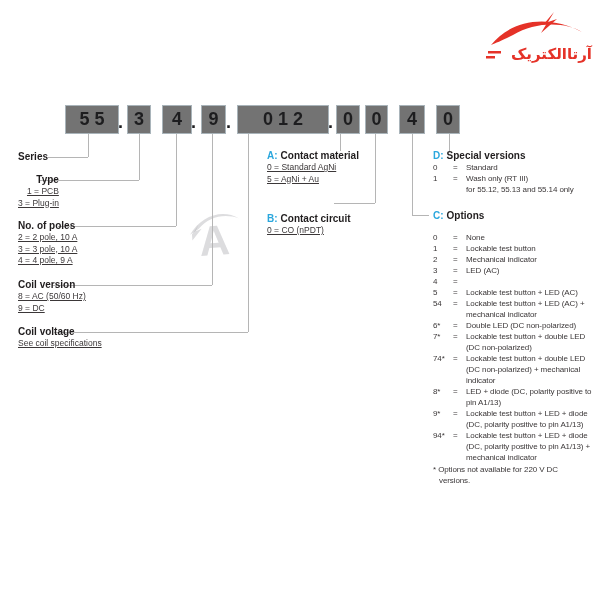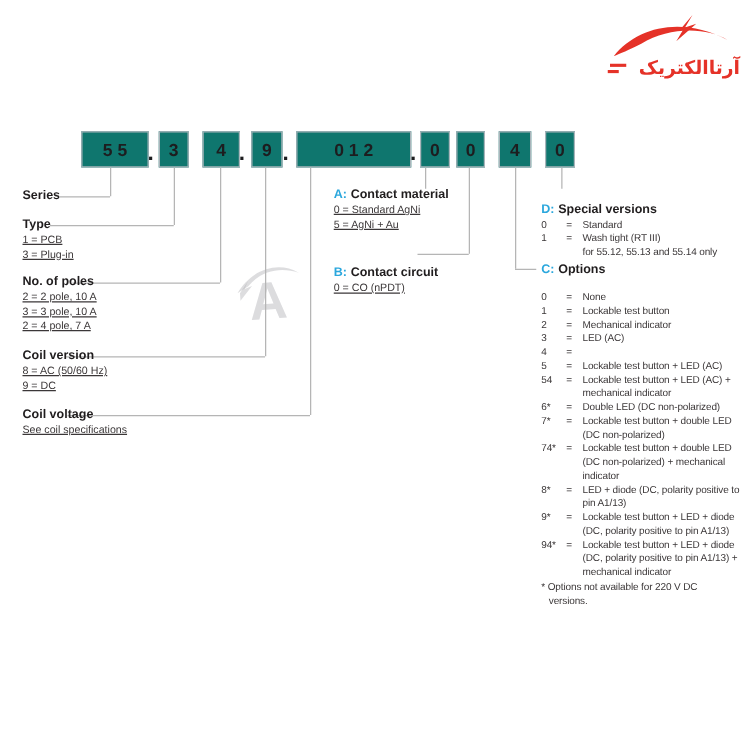--- a/index.html
+++ b/index.html
@@ -1,21 +1,21 @@
 <!DOCTYPE html>
 <html><head>
 <meta charset="utf-8">
 <style>
   html,body{margin:0;padding:0;background:#fff;}
   .canvas{position:relative;width:600px;height:600px;background:#ffffff;overflow:hidden;
           font-family:"Liberation Sans",sans-serif;color:#3b3738;}
   
-  .box{position:absolute;top:105px;height:27px;background:#0f766e;border:1px solid #a9b4ba;
+  .box{position:absolute;top:105px;height:27px;background:#737373;border:1px solid #a9b4ba;
        display:flex;align-items:center;justify-content:space-evenly;
-       font-weight:bold;font-size:14px;color:#1d1d1f;}
+       font-weight:bold;font-size:18px;color:#1d1d1f;}
   .dot{position:absolute;top:105px;height:28px;display:flex;align-items:flex-end;
        font-weight:bold;font-size:18px;color:#1d1d1f;padding-bottom:1px;}
   
   .v{position:absolute;width:1px;background:#b5b5b5;}
   .h{position:absolute;height:1px;background:#b5b5b5;}
   
   .sec{position:absolute;}
   .hdr{font-size:10px;font-weight:bold;color:#201d1e;line-height:12px;white-space:nowrap;}
   .item{font-size:8.5px;color:#3b3738;line-height:11.5px;white-space:nowrap;text-decoration:underline;}
   .prefix{color:#2ba7dd;margin-right:3px;}
@@ -82,31 +82,31 @@
   <div class="v" style="left:375px;top:134px;height:69px;"></div>
   <div class="h" style="left:334px;top:203px;width:41px;"></div>
   <div class="v" style="left:412px;top:134px;height:81px;"></div>
   <div class="h" style="left:412px;top:215px;width:17px;"></div>
   <div class="v" style="left:449px;top:134px;height:17px;"></div>
 
   <div class="sec" style="left:18px;top:151px;">
     <div class="hdr">Series</div>
   </div>
 
-  <div class="sec" style="left:18px;top:174px;">
+  <div class="sec" style="left:18px;top:174px;text-align:right;">
     <div class="hdr">Type</div>
     <div class="item">1 = PCB</div>
     <div class="item">3 = Plug-in</div>
   </div>
 
   <div class="sec" style="left:18px;top:220px;">
     <div class="hdr">No. of poles</div>
     <div class="item">2 = 2 pole, 10 A</div>
     <div class="item">3 = 3 pole, 10 A</div>
-    <div class="item">2 = 4 pole, 7 A</div>
+    <div class="item">4 = 4 pole, 9 A</div>
   </div>
 
   <div class="sec" style="left:18px;top:279px;">
     <div class="hdr">Coil version</div>
     <div class="item">8 = AC (50/60 Hz)</div>
     <div class="item">9 = DC</div>
   </div>
 
   <div class="sec" style="left:18px;top:326px;">
     <div class="hdr">Coil voltage</div>
@@ -121,34 +121,34 @@
     <div class="item">5 = AgNi + Au</div>
   </div>
 
   <div class="sec" style="left:267px;top:197px;margin-top:16px;">
     <div class="hdr">
       <span class="prefix">B:</span><span>Contact circuit</span>
     </div>
     <div class="item">0 = CO (nPDT)</div>
   </div>
 
-  <div class="sec" style="left:433px;top:150px;margin-top:12px;">
+  <div class="sec" style="left:433px;top:150px;">
     <div class="hdr">
       <span class="prefix">D:</span><span>Special versions</span>
     </div>
     <div class="grow">
       <span class="val">0</span>
       <span>=</span>
       <span>Standard</span>
     </div>
     <div class="grow">
       <span class="val">1</span>
       <span>=</span>
       <span>
-        <span>Wash tight (RT III)</span>
+        <span>Wash only (RT III)</span>
         <span class="note" style="display:block;">for 55.12, 55.13 and 55.14 only</span>
       </span>
     </div>
   </div>
 
   <div class="sec" style="left:433px;top:210px;">
     <div class="hdr" style="margin-bottom:10px;">
       <span class="prefix">C:</span><span>Options</span>
     </div>
     <div class="grow">

